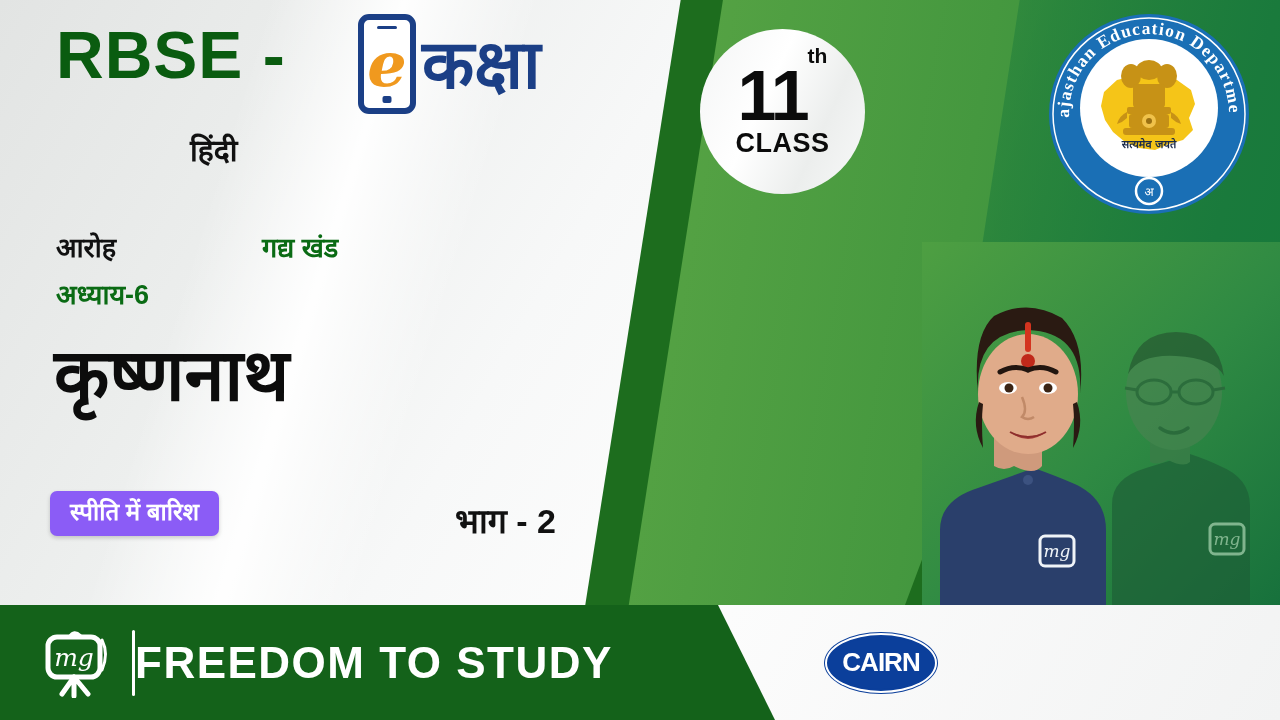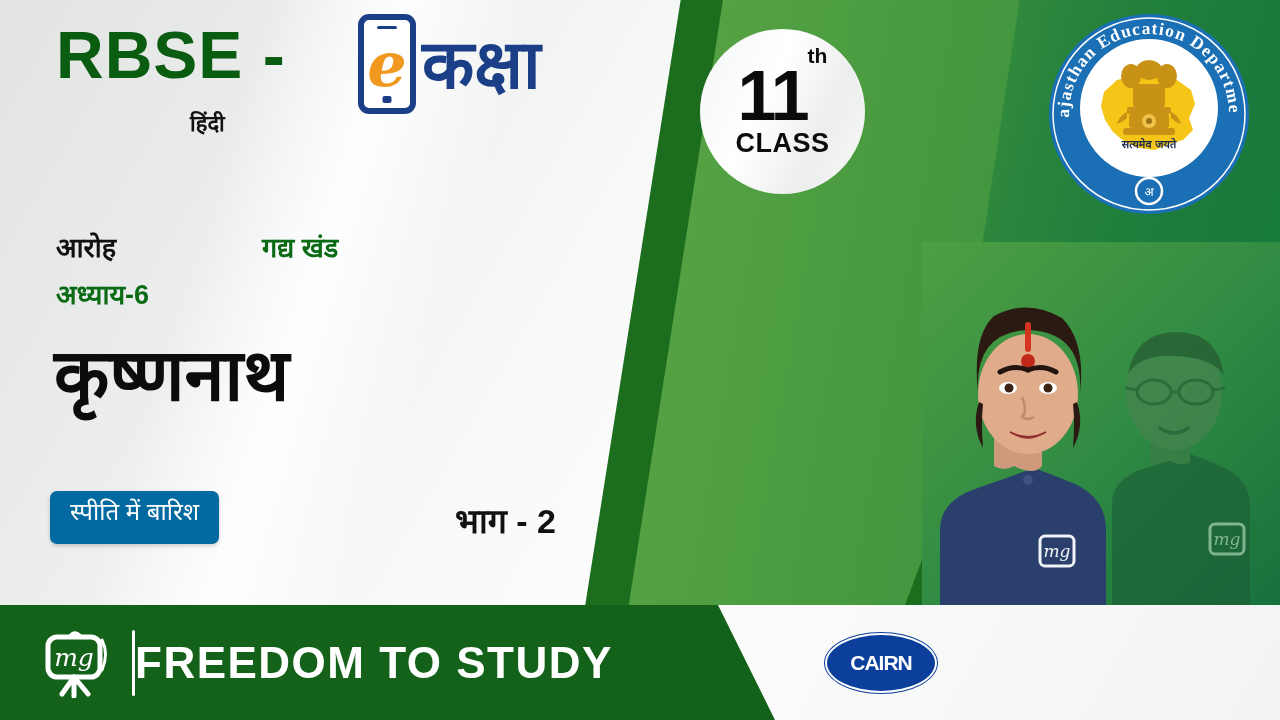--- a/index.html
+++ b/index.html
@@ -53,37 +53,37 @@
   }
   .phone .speaker{ position:absolute; top:6px; left:50%; transform:translateX(-50%);
                    width:20px; height:3px; border-radius:2px; background:#1b3f86; }
   .phone .home{ position:absolute; bottom:5px; left:50%; transform:translateX(-50%);
                 width:9px; height:7px; border-radius:2px; background:#1b3f86; }
   .phone .e{ font-family:"DejaVu Serif", serif; font-style:italic; font-weight:700;
              font-size:62px; color:#f0991e; line-height:1; margin-top:2px; }
   .kaksha{ font-size:68px; font-weight:700; color:#1b3f86; line-height:1; }
 
   .subject{
-    position:absolute; left:190px; top:113px;
-    font-size:22px; font-weight:700; color:#111; line-height:1;
+    position:absolute; left:190px; top:136px;
+    font-size:30px; font-weight:700; color:#111; line-height:1;
   }
 
   .book{ position:absolute; left:56px; top:228px; font-size:27px; font-weight:600; color:#111; }
   .section{ position:absolute; left:262px; top:228px; font-size:27px; font-weight:600; color:#0a6b14; }
   .chapter{ position:absolute; left:56px; top:275px; font-size:27px; font-weight:700; color:#0a6b14; }
 
   .lesson-title{
     position:absolute; left:54px; top:338px;
     font-size:72px; font-weight:700; color:#0c0c0c; line-height:1.05; white-space:nowrap;
   }
 
   .topic-badge{
     position:absolute; left:50px; top:491px;
-    background:#0369a1; color:#fff; border-radius:7px;
-    padding:9px 20px 20px; font-size:24px; font-weight:400; line-height:1;
+    background:#8b5cf6; color:#fff; border-radius:7px;
+    padding:9px 20px 12px; font-size:24px; font-weight:700; line-height:1;
     box-shadow:0 2px 4px rgba(0,0,0,.18);
   }
   .part{ position:absolute; left:455px; top:497px; font-size:34px; font-weight:700; color:#111; }
 
   
   .class-circle{
     position:absolute; left:700px; top:29px; width:165px; height:165px;
     border-radius:50%;
     background:linear-gradient(115deg,#f4f5f5 0%,#ffffff 40%,#eceeed 70%,#f8f9f9 100%);
     display:flex; flex-direction:column; align-items:center; justify-content:center;
@@ -119,21 +119,21 @@
   .vedanta{ display:flex; align-items:center; margin-left:32px; }
   .vedanta-mark{ width:62px; height:62px; flex:0 0 auto; }
   .vedanta-words{ margin-left:10px; }
   .vedanta-name{ font-size:42px; font-weight:700; color:#1565b0; line-height:.95; letter-spacing:-.5px; }
   .vedanta-tag{ font-size:16px; font-weight:700; color:#6ab44a; line-height:1; margin-top:3px; letter-spacing:.2px; }
   .cairn{
     margin-left:52px; width:108px; height:56px; border-radius:50%;
     background:#0b3f9b; border:2px solid #0b3f9b; box-shadow:0 0 0 2px #fff, 0 0 0 3px #0b3f9b;
     display:flex; align-items:center; justify-content:center;
   }
-  .cairn span{ color:#fff; font-size:21px; font-weight:800; letter-spacing:-1px; }
+  .cairn span{ color:#fff; font-size:26px; font-weight:800; letter-spacing:-1px; }
 </style>
 </head>
 <body>
 
 <div id="stage">
 
   <div class="bg-white"></div>
   <div class="bg-green-mid"></div>
   <div class="bg-green-deep"></div>
   <div class="seam-stripe"></div>

